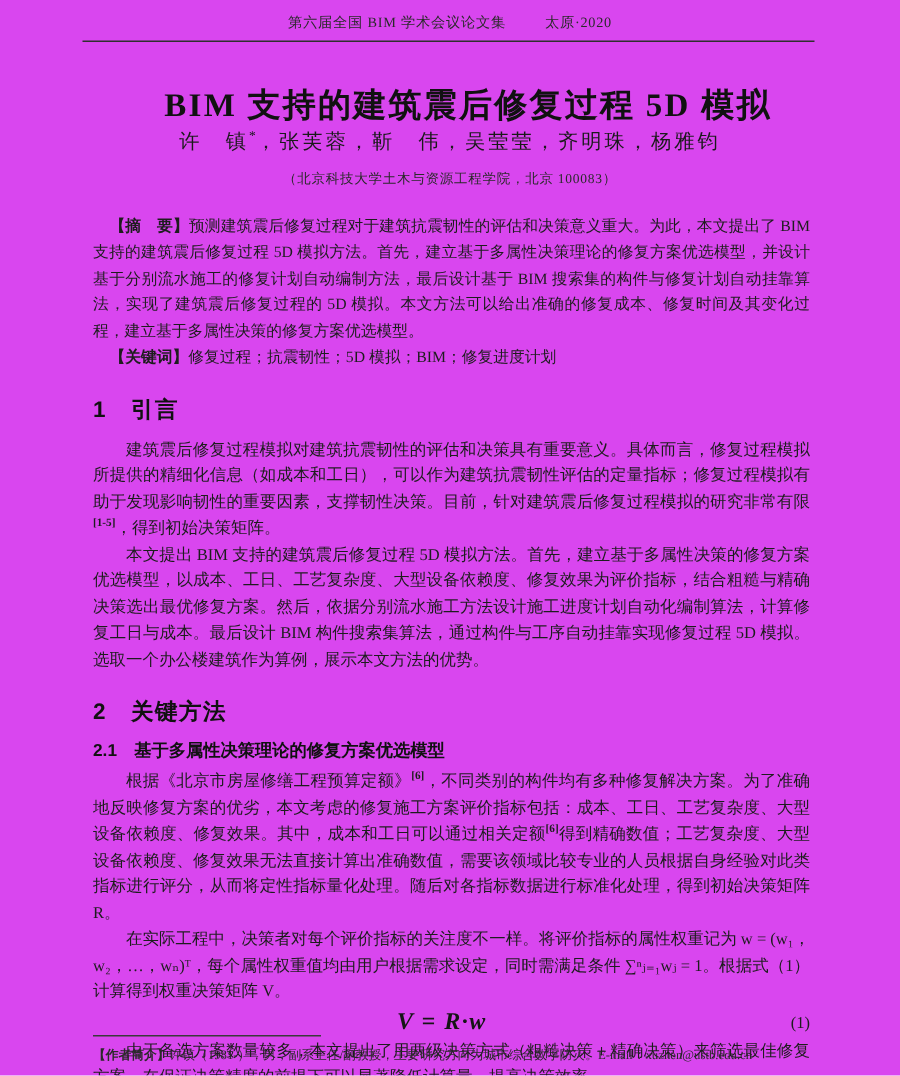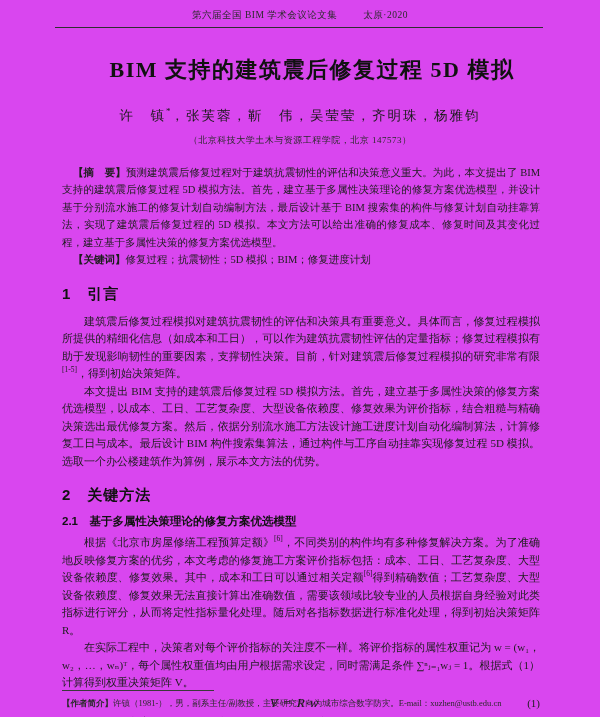--- a/index.html
+++ b/index.html
@@ -28,21 +28,20 @@
   .title {
     margin-top: 27px;
     text-align: center;
     font-size: 22px;
     font-weight: bold;
     letter-spacing: 1.5px;
     color: #111;
     margin-left: 24px;
   }
   .authors {
-    margin-top: 21px;
     text-align: center;
     font-size: 13.5px;
     letter-spacing: 2px;
     color: #1a1a1a;
   }
   .author-mark { vertical-align: super; font-size: 9px; letter-spacing: 0; }
   .affiliation {
     margin-top: 9px;
     text-align: center;
     font-size: 9px;
@@ -74,33 +73,33 @@
     color: #111;
   }
   .body-par {
     margin: 0 60px 0 62px;
     font-size: 11px;
     line-height: 17.5px;
     text-align: justify;
     text-indent: 22px;
     color: #1d1d1d;
   }
-  .ref { vertical-align: super; font-size: 7.5px; line-height: 0; letter-spacing: 0; }
+  .ref { vertical-align: super; font-size: 7.5px; line-height: 0; letter-spacing: 0; font-weight: bold; }
   .formula-row {
     display: flex;
     align-items: center;
     margin: 2px 60px 2px 62px;
     height: 18px;
   }
   .formula-expr {
     flex: 1;
     text-align: center;
     font-style: italic;
-    font-weight: 400;
-    font-size: 13px;
+    font-weight: 700;
+    font-size: 16px;
     letter-spacing: 1px;
     color: #151515;
   }
   .formula-no { font-size: 11px; color: #1d1d1d; }
   .footnotes {
     position: absolute;
     left: 62px; right: 60px; bottom: 7px;
   }
   .footnote-rule {
     border: none;
@@ -125,21 +124,21 @@
     <span>第六届全国 BIM 学术会议论文集</span><span class="venue">太原·2020</span>
   </div>
   <hr class="header-rule">
 
   <div class="title">BIM 支持的建筑震后修复过程 5D 模拟</div>
 
   <div class="authors">
     <span>许　镇</span><span class="author-mark">*</span><span>，张芙蓉，靳　伟，吴莹莹，齐明珠，杨雅钧</span>
   </div>
 
-  <div class="affiliation">（北京科技大学土木与资源工程学院，北京 147573）</div>
+  <div class="affiliation">（北京科技大学土木与资源工程学院，北京 100083）</div>
 
   <div class="front-matter">
     <p><span class="bold-label">【摘　要】</span><span>预测建筑震后修复过程对于建筑抗震韧性的评估和决策意义重大。为此，本文提出了 BIM 支持的建筑震后修复过程 5D 模拟方法。首先，建立基于多属性决策理论的修复方案优选模型，并设计基于分别流水施工的修复计划自动编制方法，最后设计基于 BIM 搜索集的构件与修复计划自动挂靠算法，实现了建筑震后修复过程的 5D 模拟。本文方法可以给出准确的修复成本、修复时间及其变化过程，建立基于多属性决策的修复方案优选模型。</span></p>
     <p><span class="bold-label">【关键词】</span><span>修复过程；抗震韧性；5D 模拟；BIM；修复进度计划</span></p>
   </div>
 
   <div class="section-heading">1　引言</div>
 
   <p class="body-par"><span>建筑震后修复过程模拟对建筑抗震韧性的评估和决策具有重要意义。具体而言，修复过程模拟所提供的精细化信息（如成本和工日），可以作为建筑抗震韧性评估的定量指标；修复过程模拟有助于发现影响韧性的重要因素，支撑韧性决策。目前，针对建筑震后修复过程模拟的研究非常有限</span><span class="ref">[1-5]</span><span>，得到初始决策矩阵。</span></p>
 

